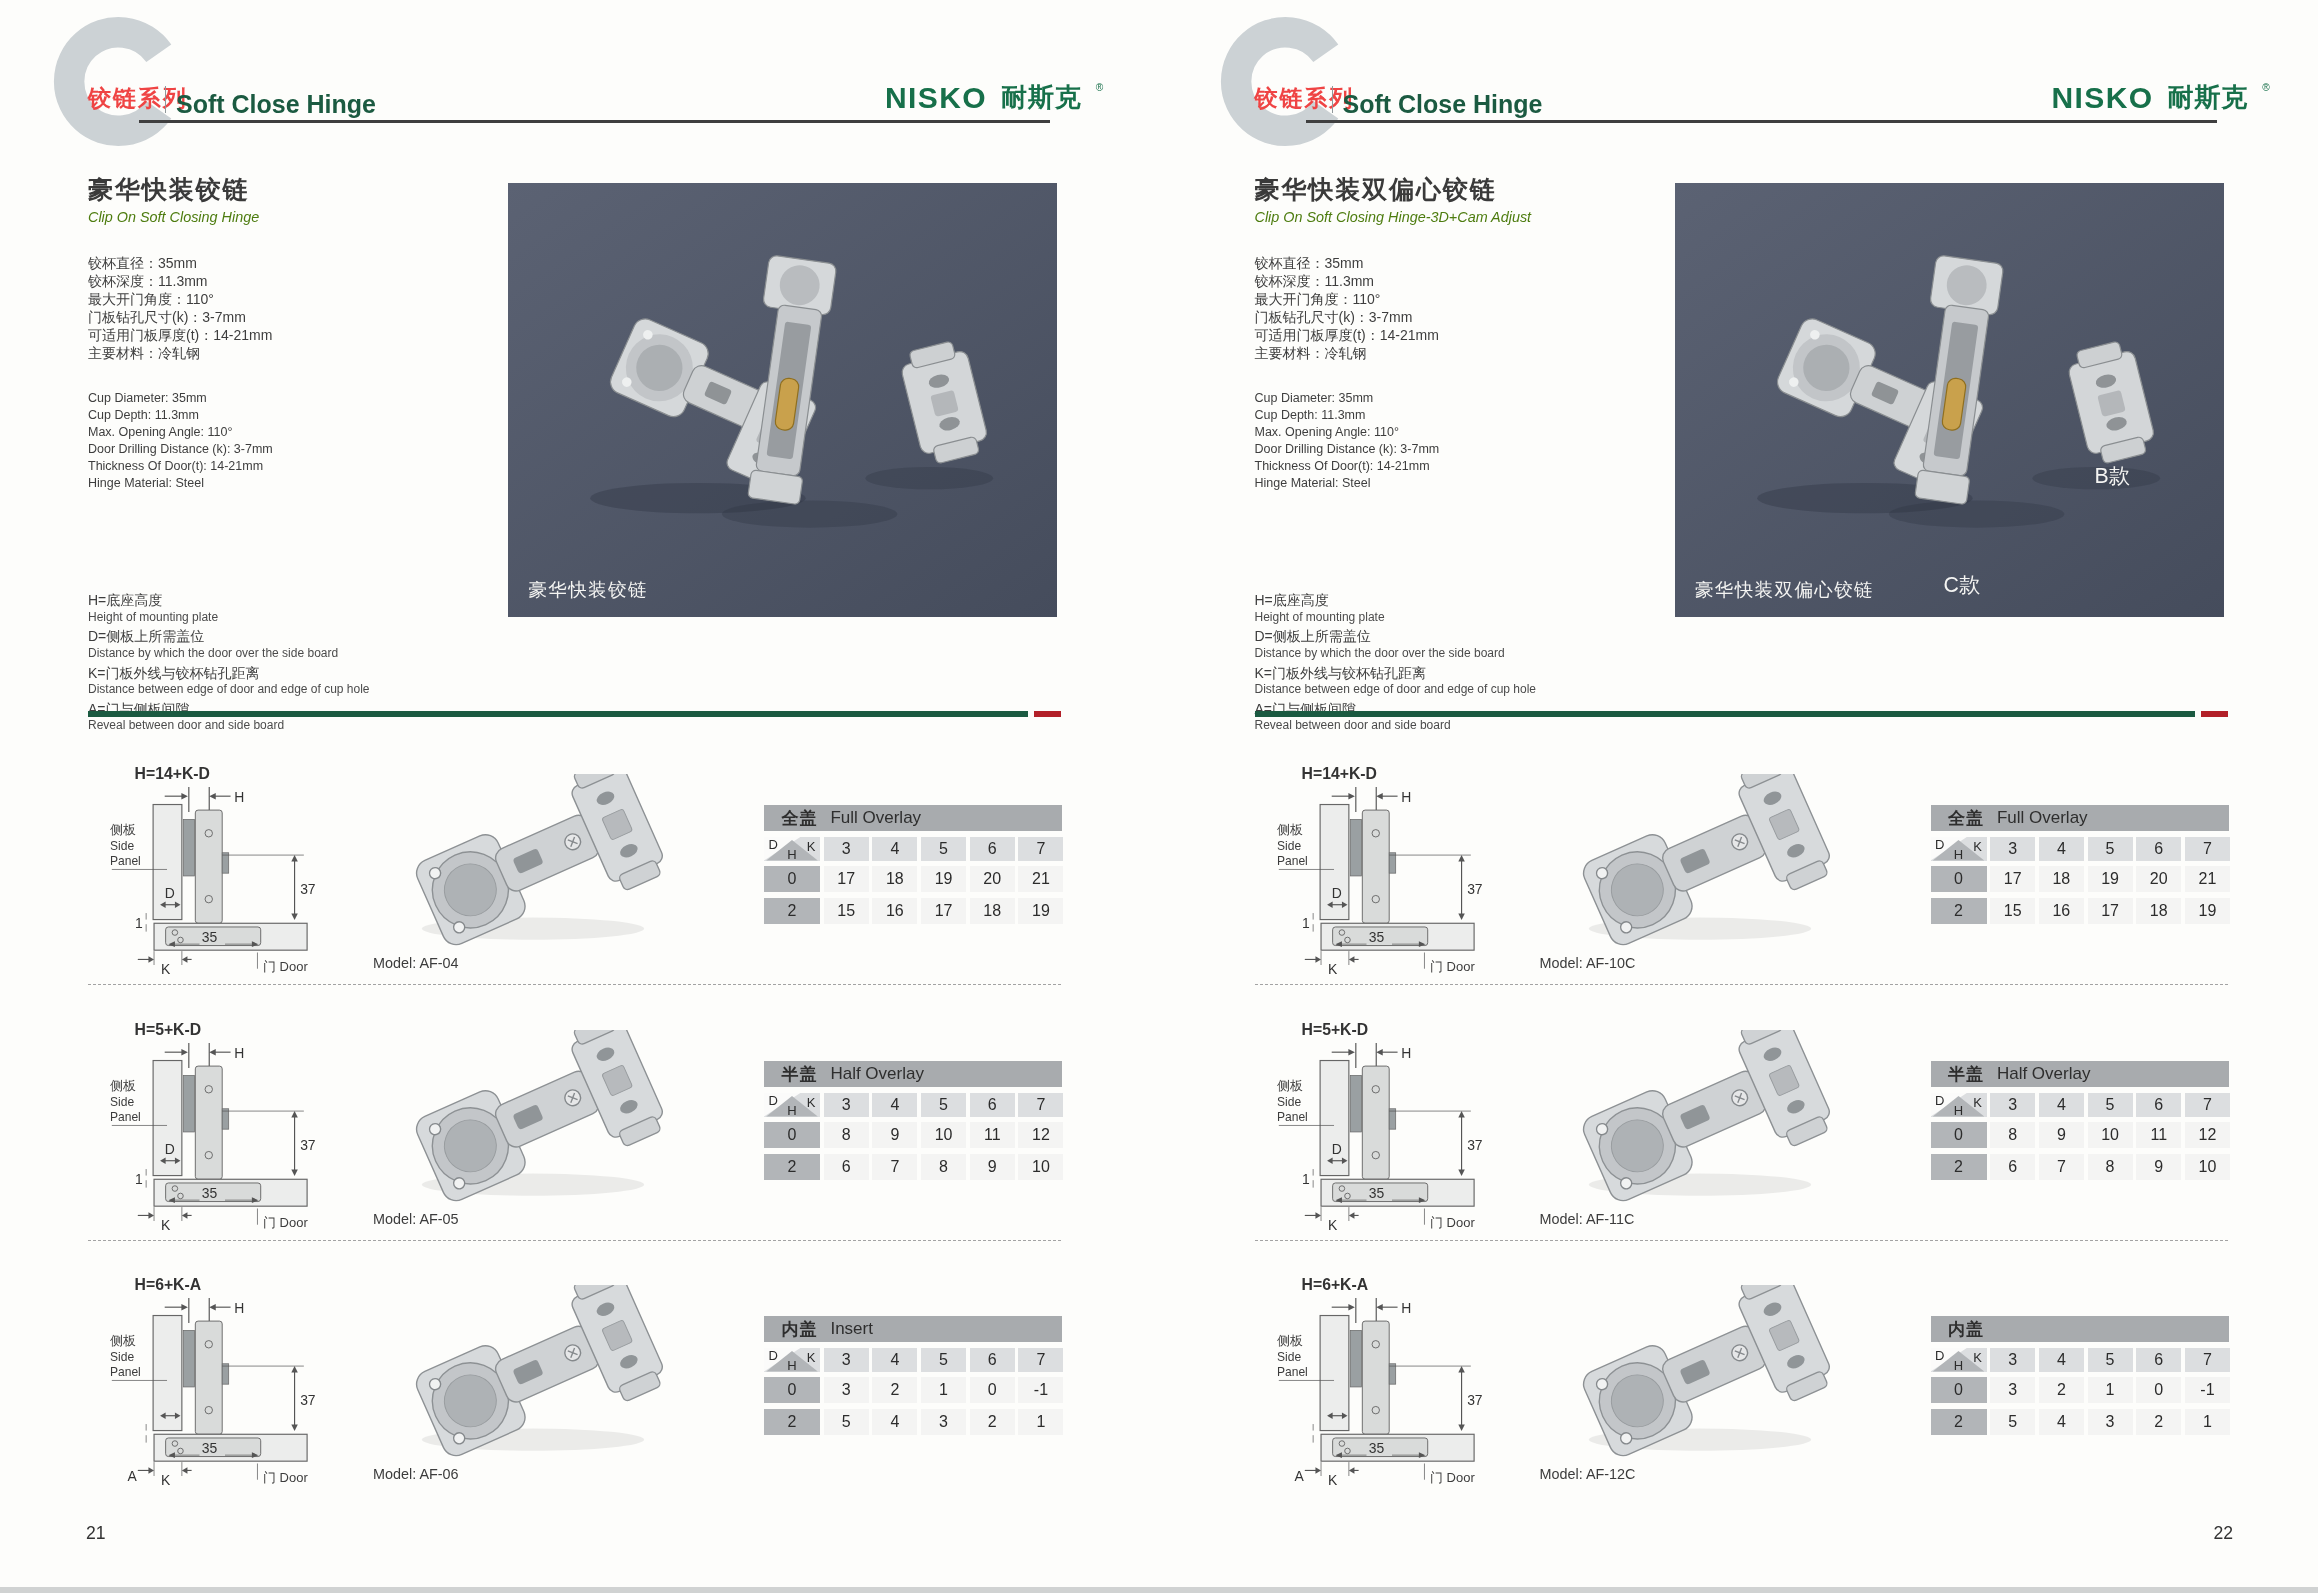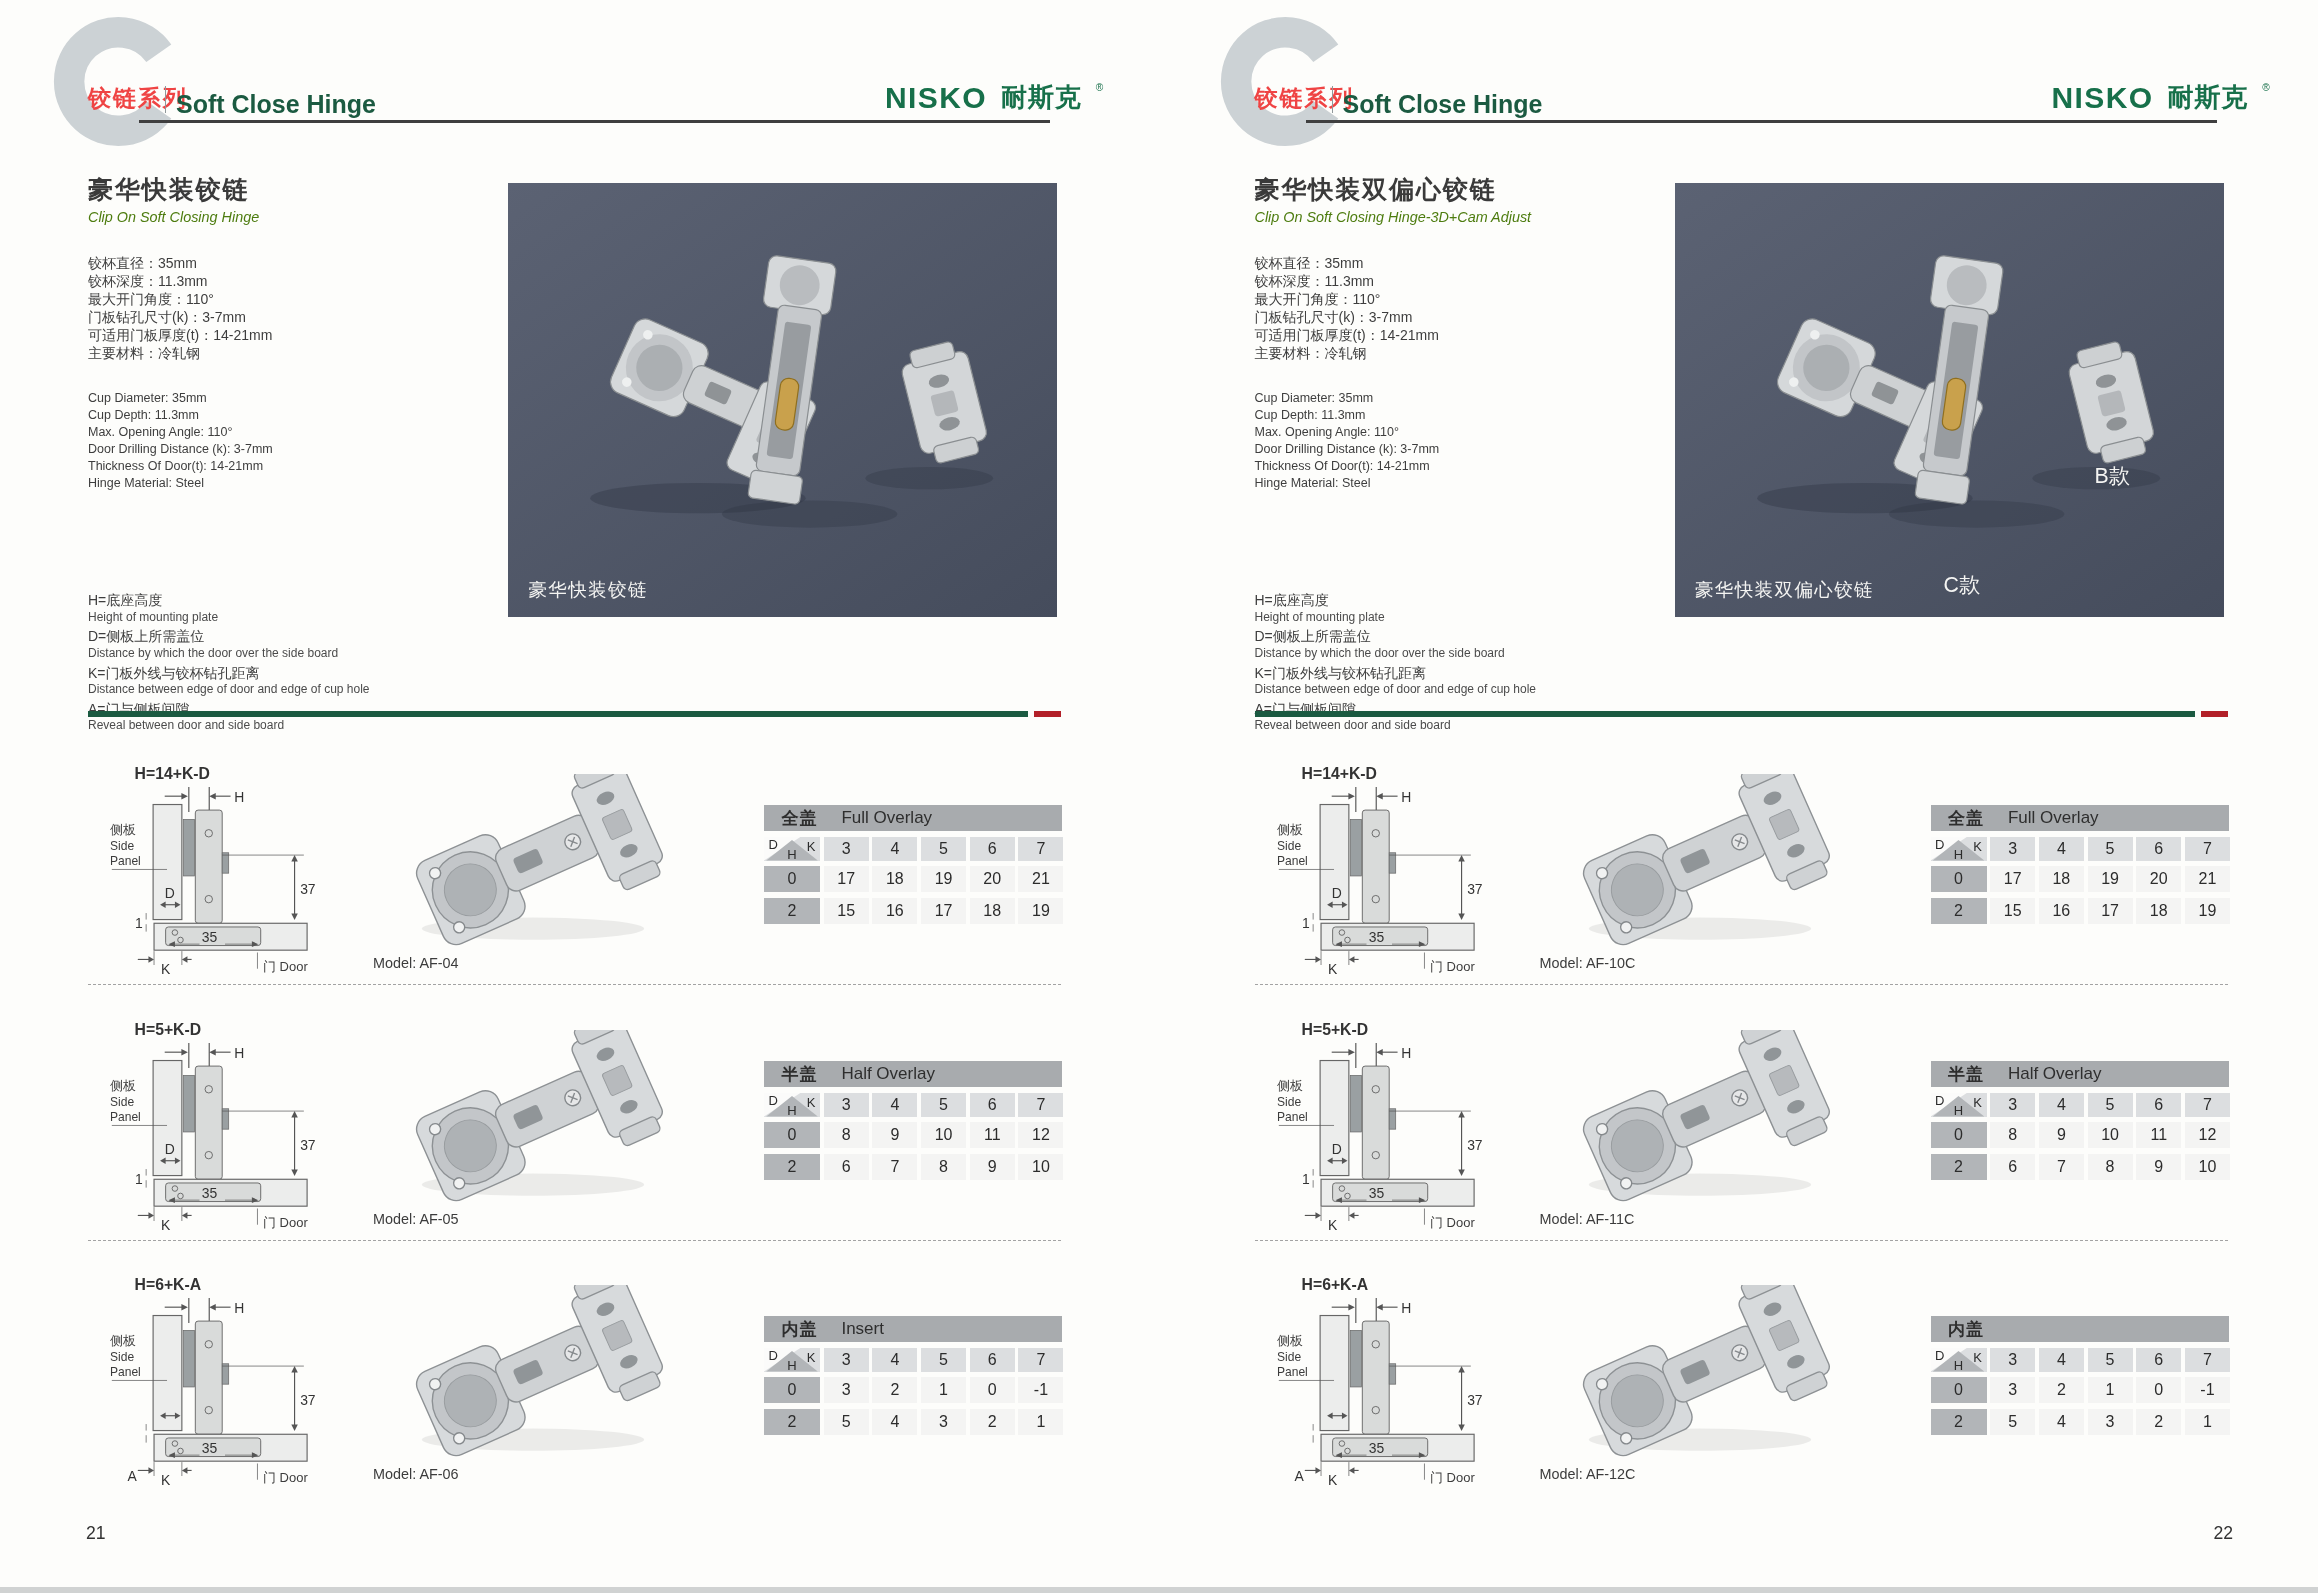--- a/index.html
+++ b/index.html
@@ -47,21 +47,21 @@
   .section { position:absolute; left:0; width:100%; height:260px; }
   .section:nth-child(1){ top:760px; } .section:nth-child(2){ top:1016px; } .section:nth-child(3){ top:1271px; }
   .diagram { position:absolute; left:109px; top:0; width:232px; height:218px; }
   .hinge-art { position:absolute; left:394px; top:14px; width:278px; height:176px; }
   .model { position:absolute; left:373px; top:195px; font-size:14.4px; color:#3c3c3c; }
   .dash { position:absolute; left:88px; top:224px; width:973px; border-top:1.4px dashed #a3a3a3; }
   .section:last-child .dash { display:none; }
 
   
   .tbl { position:absolute; left:764px; top:45px; width:298px; }
-  .tbl-title { display:flex; align-items:center; gap:24px; height:26px; background:var(--table-title-bg,#a8abae);
+  .tbl-title { display:flex; align-items:center; gap:13px; height:26px; background:var(--table-title-bg,#a8abae);
     padding-left:17.6px; font-size:17px; color:#2e2e2e; margin-bottom:5.6px; }
   .tt-cn { font-weight:700; letter-spacing:0.9px; }
   .tbl-grid { display:grid; grid-template-columns:56px repeat(5,45px); column-gap:3.7px; row-gap:5.6px; }
   .cell { display:flex; align-items:center; justify-content:center; font-size:16px; color:#2c2c2c; }
   .kh { height:24px; background:var(--cell-head-bg,#dcdee0); }
   .rl { height:26px; background:var(--cell-label-bg,#b2b5b8); }
   .v  { height:26px; background:var(--cell-value-bg,#f4f4f3); }
   .corner { position:relative; height:24px; background:var(--cell-head-bg,#dcdee0); overflow:hidden; }
   .tri-light { position:absolute; inset:0; background:#fbfbfa; clip-path:polygon(0 0,66% 0,0 100%); }
   .tri-dark { position:absolute; inset:0; background:var(--cell-label-bg,#b2b5b8); clip-path:polygon(4% 100%,96% 100%,50% 14%); }

